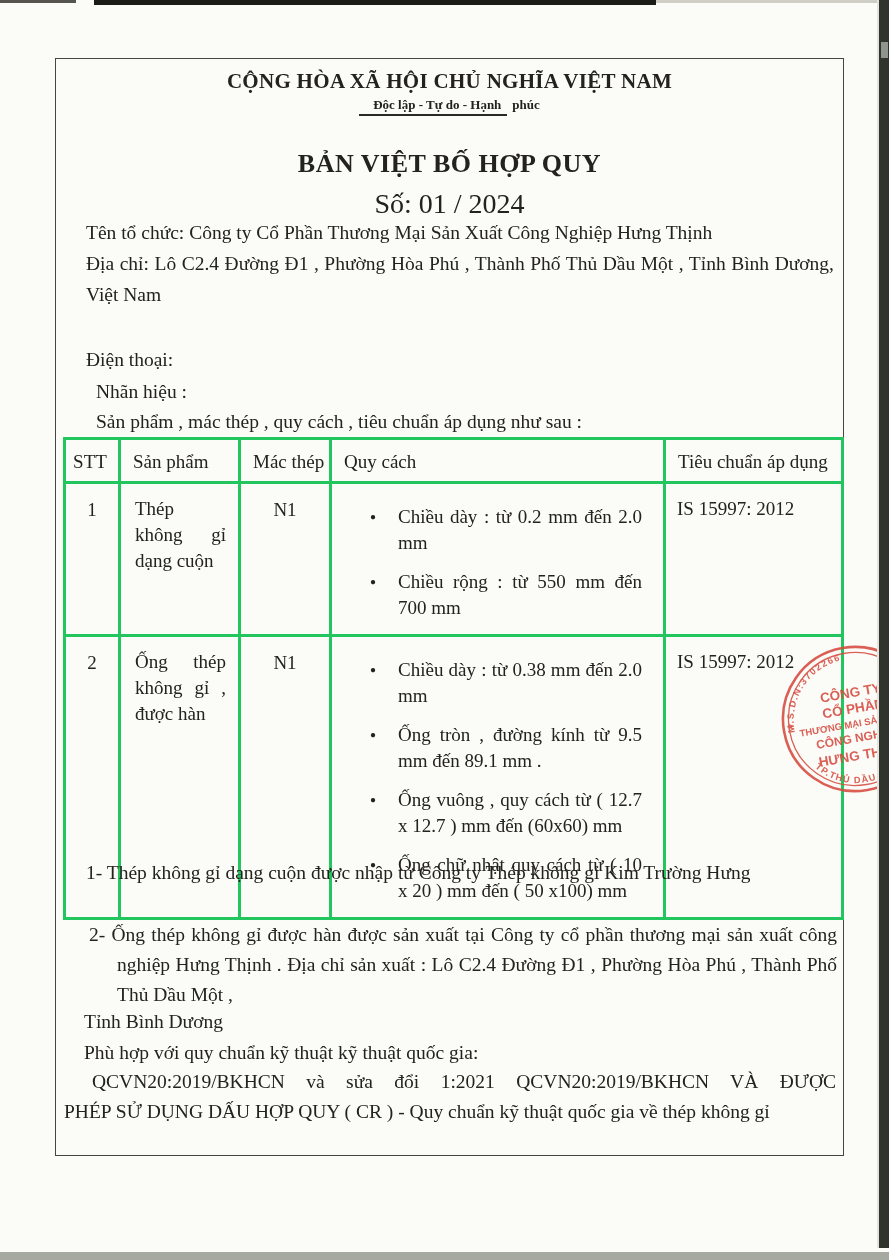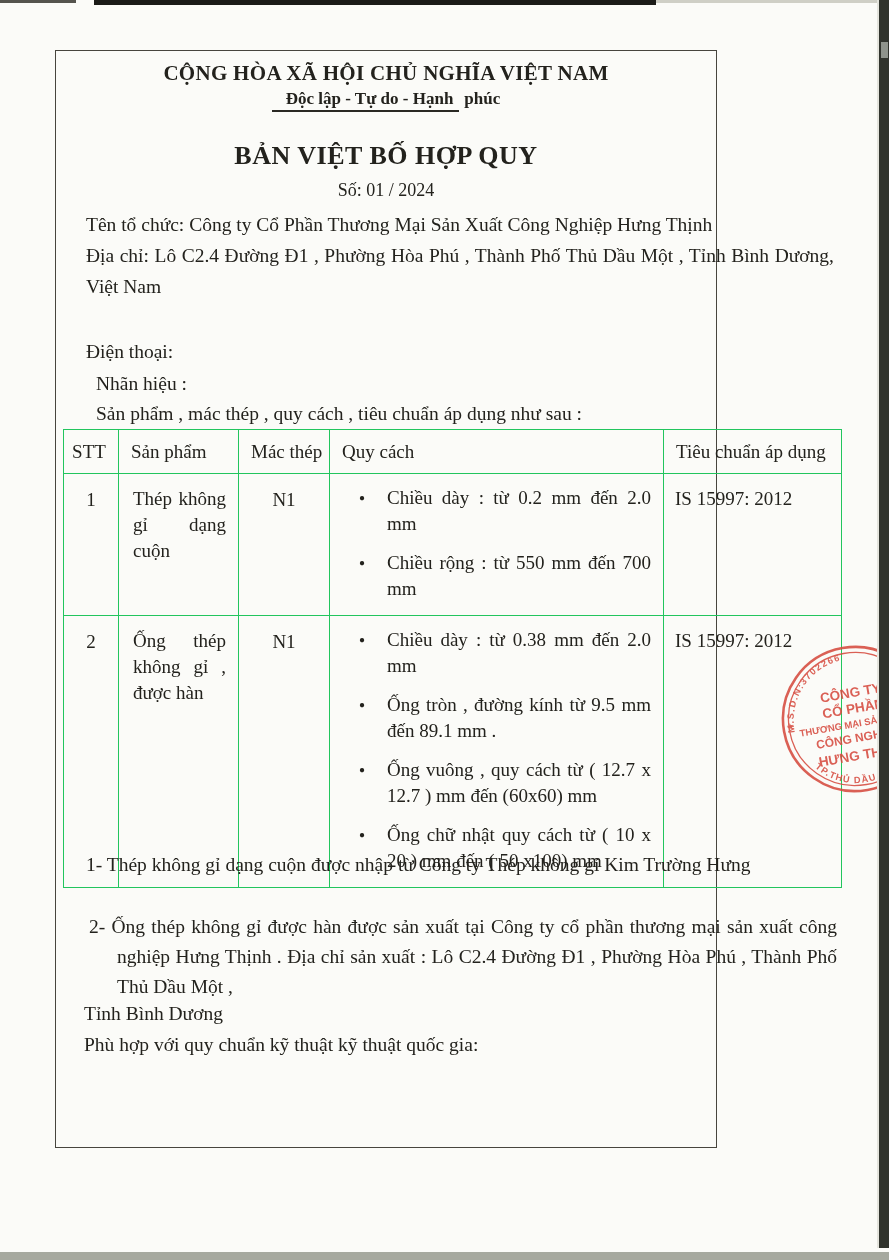--- a/index.html
+++ b/index.html
@@ -13,62 +13,62 @@
   .top-seg1{left:0;top:0;width:76px;height:3px;background:#55544e;}
   .top-seg2{left:94px;top:0;width:562px;height:5px;background:#1b1b18;}
   .top-seg3{left:656px;top:0;width:222px;height:3px;background:#cfcfc6;}
   .edge-right{right:0;top:0;width:10px;height:1248px;background:#31342d;z-index:9;}
   .edge-right-gap{right:1px;top:42px;width:7px;height:16px;background:#8f948c;z-index:10;}
   .edge-right-light{right:10px;top:0;width:2px;height:1248px;background:#e4e4dd;z-index:9;}
   .edge-bottom{left:0;bottom:0;width:889px;height:8px;background:#a6a99f;z-index:9;}
 
   
   .frame{
-    position:absolute; left:55px; top:50px; width:662px; height:1098px;
+    position:absolute; left:55px; top:58px; width:789px; height:1098px;
     border:1.5px solid #47453e; box-sizing:border-box; z-index:1;text-decoration:underline;
   }
   .abs{position:absolute;}
   .center{left:0;width:100%;text-align:center;}
 
   .nat1{top:10px;font-size:21px;font-weight:bold;letter-spacing:.3px;}
-  .nat2{top:38px;font-size:17px;font-weight:bold;}
+  .nat2{top:38px;font-size:13px;font-weight:bold;}
   .nat2 .uline{border-bottom:2px solid #2a2924;padding:0 6px 2px 14px;}
   .nat2 .tail{margin-left:5px;}
 
   .doc-title{top:90px;font-size:26px;font-weight:bold;letter-spacing:.5px;}
-  .doc-num{top:129px;font-size:18px;}
+  .doc-num{top:129px;font-size:28px;}
 
   .body-text{font-size:19.5px;line-height:31px;}
   .org-block{left:30px;top:158px;width:748px;text-align:justify;}
   .phone-line{left:30px;top:253px;margin-top:32px;}
   .product-line{left:40px;top:285px;}
   .product-line .bold{font-weight:bold;margin-left:6px;}
   .brand-line{left:40px;top:317px;}
   .table-intro{left:40px;top:347px;}
 
   
   table.spec{
     position:absolute;left:7px;top:378px;width:778px;
     border-collapse:collapse;table-layout:fixed;
     font-size:19px;line-height:26px;
   }
   table.spec th, table.spec td{
-    border:1px solid #22c55e; padding:0; vertical-align:top; box-sizing:border-box;
+    border:3px solid #22c55e; padding:0; vertical-align:top; box-sizing:border-box;
     font-weight:normal;
   }
   thead tr{height:44px;}
   tbody tr:nth-child(1){height:96px;}
   tbody tr:nth-child(2){height:240px;}
   th{text-align:left;padding:9px 4px 0 12px !important;}
   th.h-stt{text-align:center;padding-left:0 !important;}
   td.stt{text-align:center;padding-top:13px !important;}
   td.sp{padding:12px 12px 0 14px !important;text-align:justify;}
   td.mt{text-align:center;padding-top:13px !important;}
   td.qc{padding:11px 6px 0 0 !important;}
-  td.qc ul{margin:0;padding:0;list-style:none;}
+  td.qc ul{margin:9px;padding:0;list-style:none;}
   td.qc li{position:relative;margin:0 6px 13px 0;padding-left:57px;text-align:justify;}
   td.qc li::before{content:"●";position:absolute;left:29px;top:0;font-size:10px;}
   td.tc{padding:12px 6px 0 11px !important;}
 
   
   .note1{left:30px;top:799px;width:750px;line-height:30px;}
   .note2{left:33px;top:861px;width:748px;line-height:30px;
          padding-left:28px;text-indent:-28px;text-align:justify;box-sizing:border-box;}
   .province{left:28px;top:947px;}
   .conf-intro{left:28px;top:978px;}
@@ -184,15 +184,19 @@
           </tr>
         </tbody>
     </table>
 
     <div class="abs body-text note1">
       <div>1- Thép không gỉ dạng cuộn được nhập từ Công ty Thép không gỉ Kim Trường Hưng</div>
     </div>
     <div class="abs body-text note2">2- Ống thép không gỉ được hàn được sản xuất tại Công ty cổ phần thương mại sản xuất công nghiệp Hưng Thịnh . Địa chỉ sản xuất : Lô C2.4 Đường Đ1 , Phường Hòa Phú , Thành Phố Thủ Dầu Một ,</div>
     <div class="abs body-text province">Tỉnh Bình Dương</div>
     <div class="abs body-text conf-intro">Phù hợp với quy chuẩn kỹ thuật kỹ thuật quốc gia:</div>
+    <div class="abs body-text conf-body">
+      <div class="l1">QCVN20:2019/BKHCN và sửa đổi 1:2021 QCVN20:2019/BKHCN VÀ ĐƯỢC</div>
+      <div class="l2">PHÉP SỬ DỤNG DẤU HỢP QUY ( CR ) - Quy chuẩn kỹ thuật quốc gia về thép không gỉ</div>
+    </div>
 
   </div>
 </div>
 
 </body></html>

